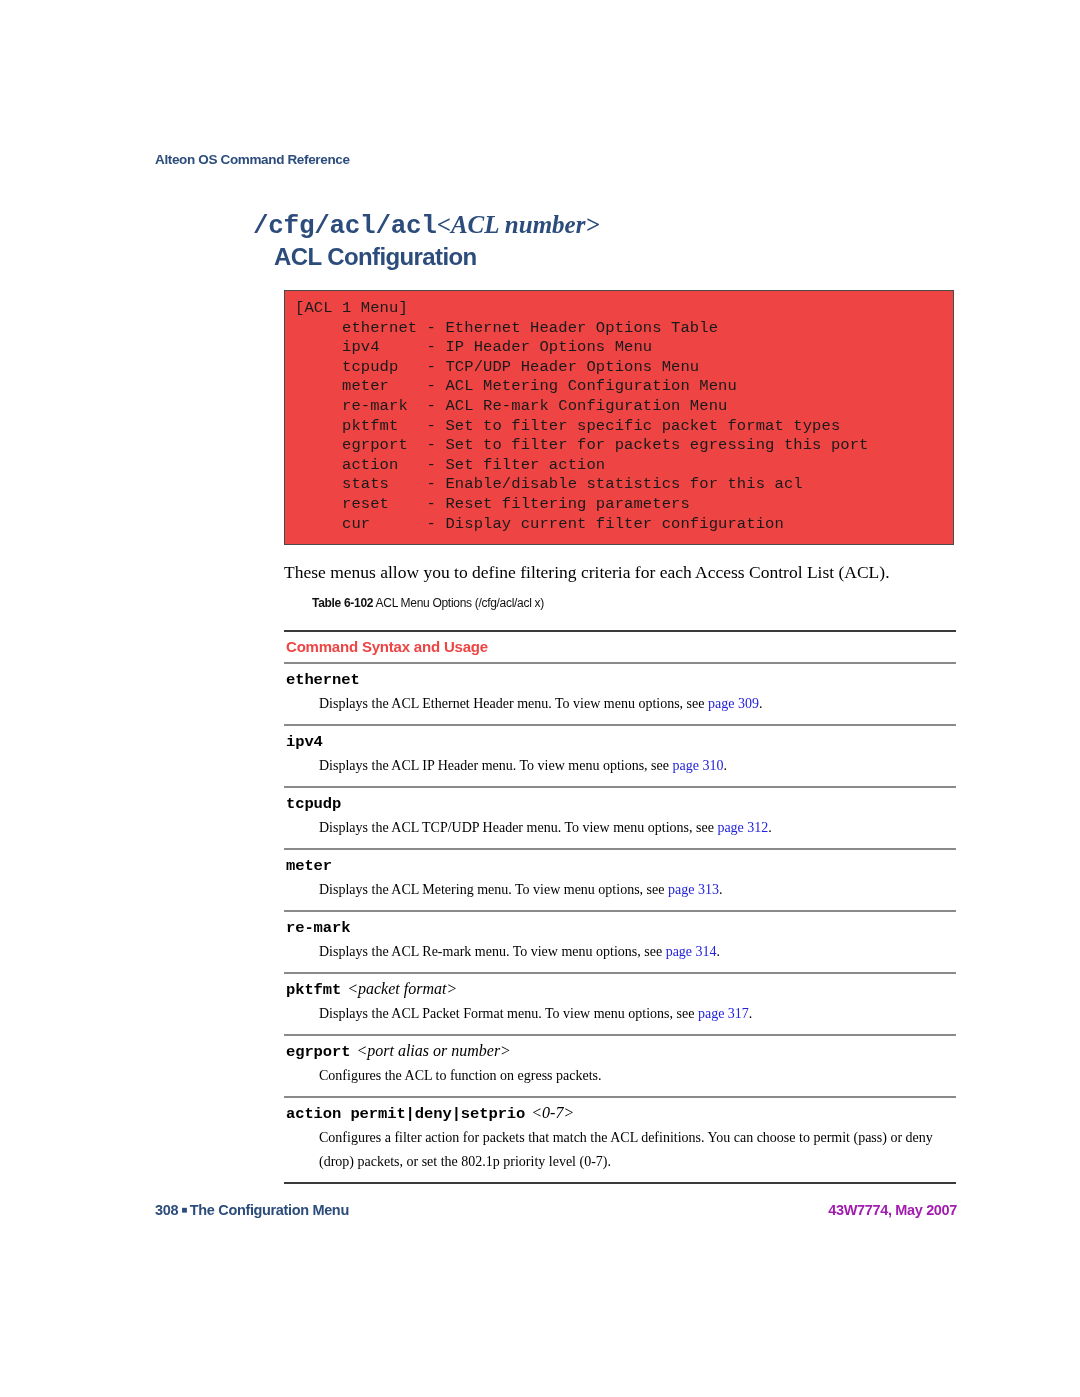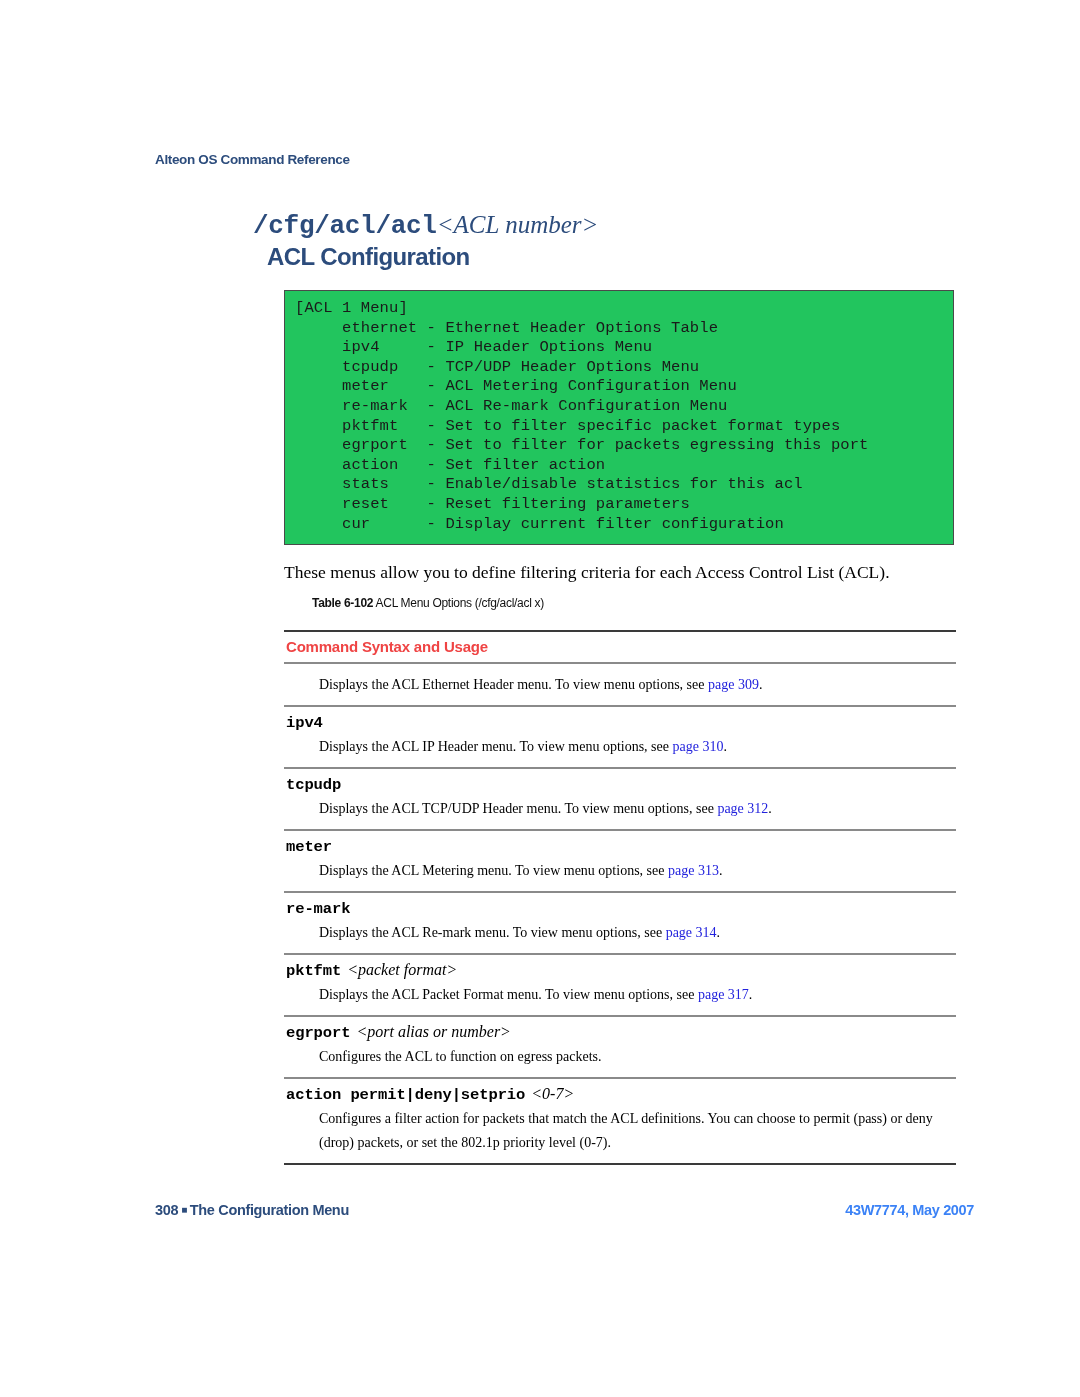--- a/index.html
+++ b/index.html
@@ -47,44 +47,44 @@
     font-size: 26px;
     font-weight: bold;
     color: #2C4C7C;
     letter-spacing: -0.3px;
     line-height: 1.05;
     white-space: nowrap;
   }
   .title-command .param {
     font-family: "Liberation Serif", serif;
     font-style: italic;
-    font-weight: normal;
+    font-weight: bold;
     font-size: 25px;
     letter-spacing: 0;
   }
   .title-sub {
     margin-top: 3px;
-    margin-left: 14px;
+    margin-left: 21px;
     font-family: "Liberation Sans", sans-serif;
     font-size: 24px;
     font-weight: bold;
     color: #2C4C7C;
     letter-spacing: -0.6px;
     white-space: nowrap;
   }
 
   
   .code-box {
     position: absolute;
     left: 284px;
     top: 290px;
     width: 670px;
     box-sizing: border-box;
     border: 1px solid #4a4a4a;
-    background: #22c55e;
+    background: #ef4444;
     padding: 8px 0 10px 10px;
   }
   .code-line {
     font-family: "Liberation Mono", monospace;
     font-size: 15.5px;
     line-height: 19.6px;
     color: #1a1a1a;
     white-space: pre;
     letter-spacing: 0.1px;
   }
@@ -187,26 +187,26 @@
     letter-spacing: -0.35px;
     white-space: nowrap;
   }
   .footer-left .bullet {
     font-size: 10px;
     vertical-align: 2px;
     padding: 0 3px;
   }
   .footer-right {
     position: absolute;
-    right: 106px;
+    right: 123px;
     top: 1202px;
     font-family: "Liberation Sans", sans-serif;
     font-size: 14.5px;
     font-weight: bold;
-    color: #3b82f6;
+    color: #a21caf;
     letter-spacing: -0.35px;
     white-space: nowrap;
   }
 </style>
 </head>
 <body>
 
 <div class="page">
 
   <div class="running-header">Alteon OS Command Reference</div>
@@ -242,20 +242,23 @@
 
   <div class="opt-table">
 
     <div class="rule-top"></div>
 
     <div class="col-head">Command Syntax and Usage</div>
 
     <div class="rule-mid"></div>
 
     <div class="opt-row">
+      <div class="opt-term">
+        <span>ethernet</span><span class="arg"></span>
+      </div>
       <div class="opt-desc">
         <span>Displays the ACL Ethernet Header menu. To view menu options, see </span><span class="xref">page 309</span><span>.</span>
       </div>
     </div>
     <div class="rule-mid"></div>
 
     <div class="opt-row">
       <div class="opt-term">
         <span>ipv4</span><span class="arg"></span>
       </div>

